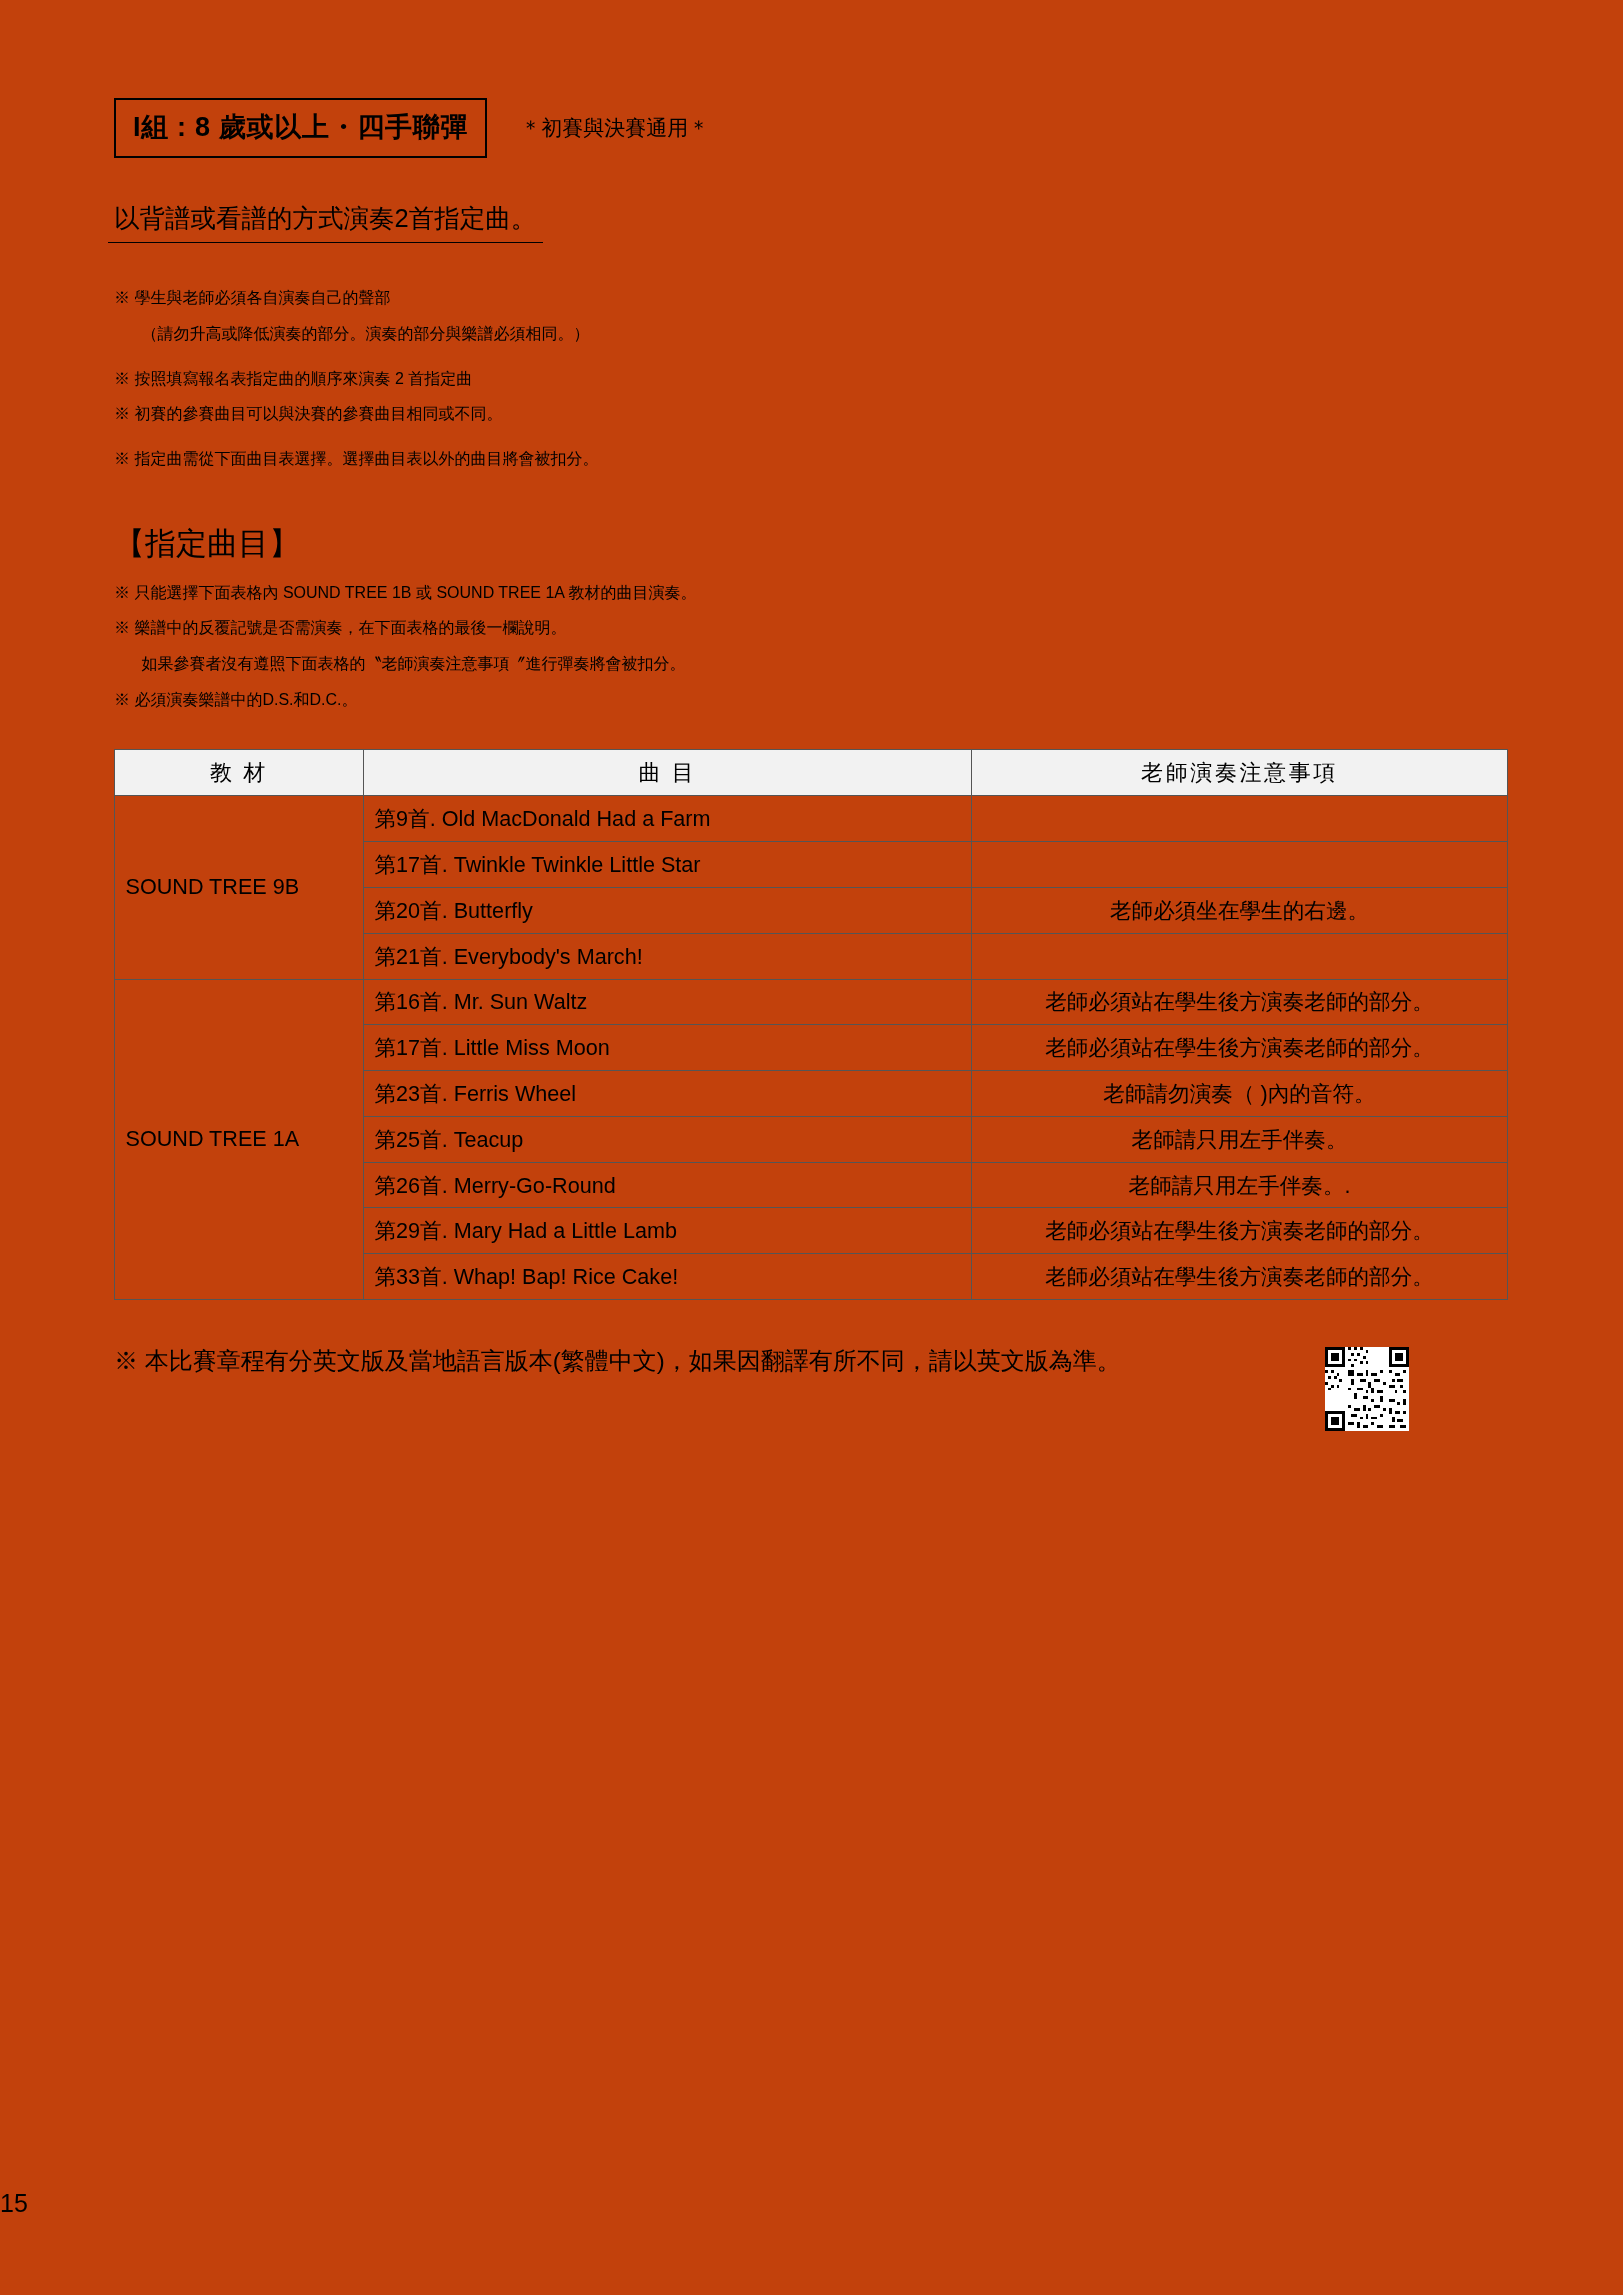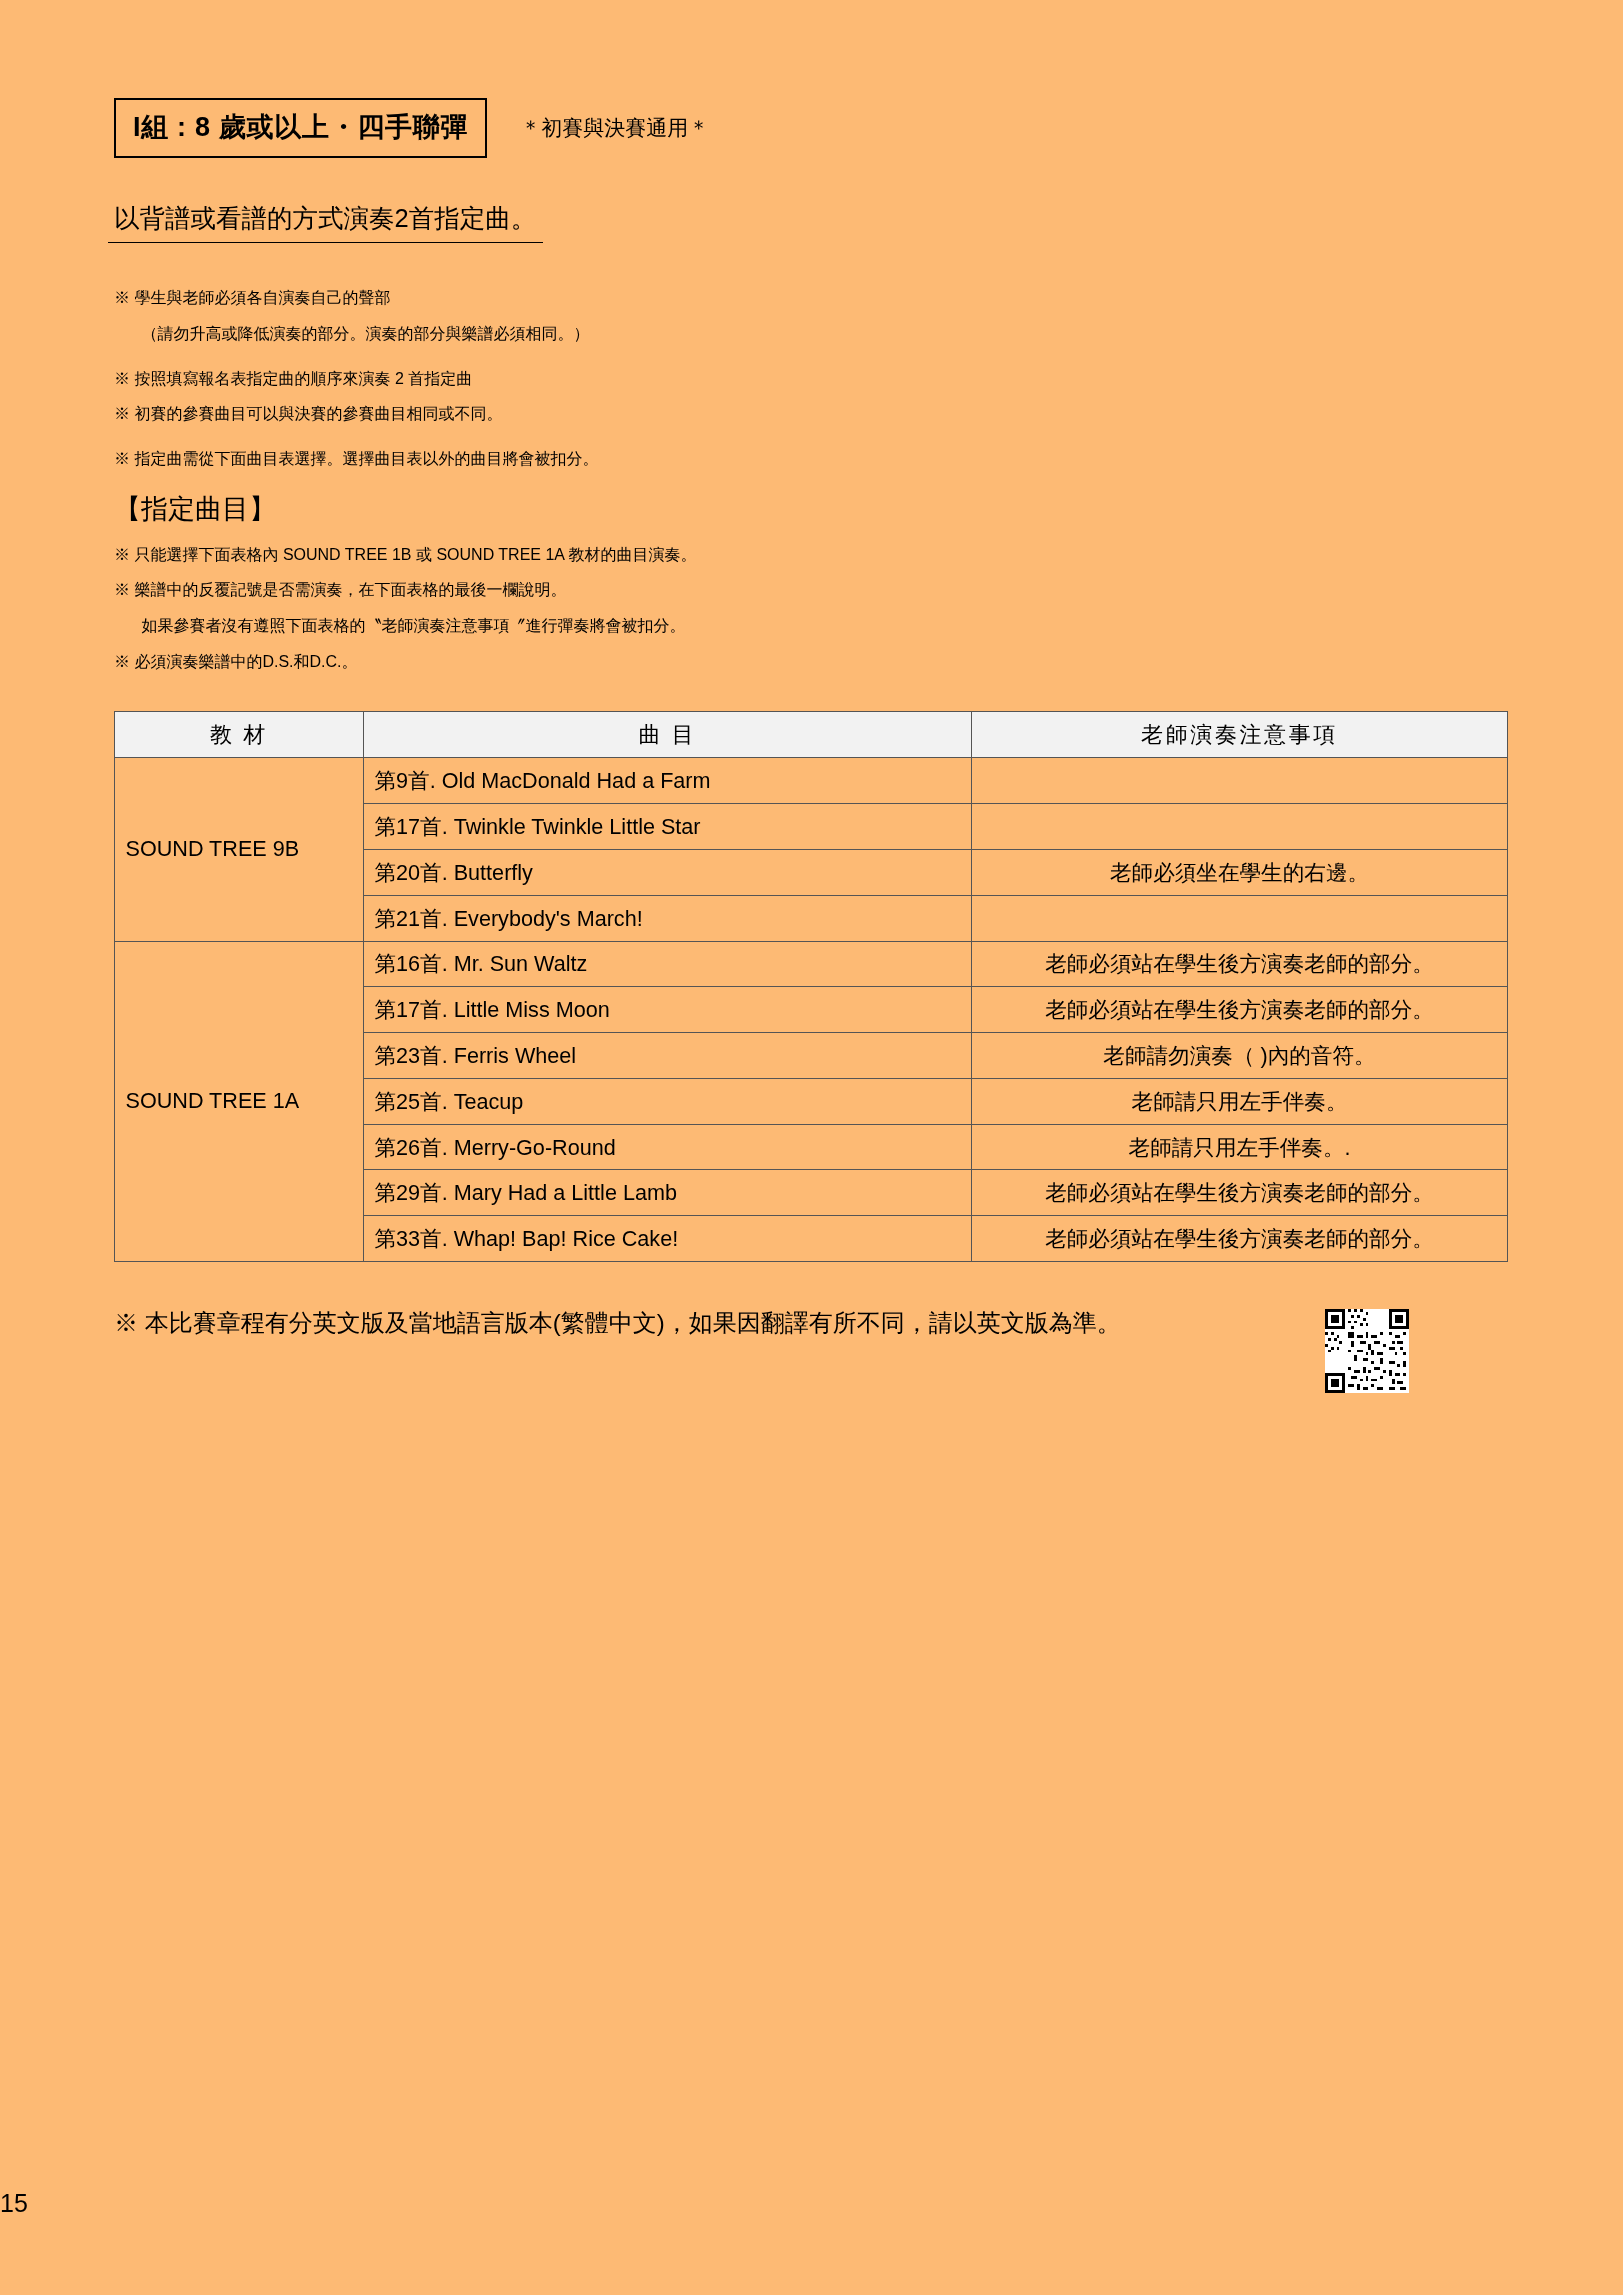--- a/index.html
+++ b/index.html
@@ -8,21 +8,21 @@
     background: #ffffff;
   }
   body {
     font-family: "Liberation Sans", sans-serif;
     color: #000000;
   }
   .page {
     position: relative;
     width: 1624px;
     height: 2295px;
-    background: #fdba74;
+    background: #c2410c;
     box-sizing: border-box;
     padding: 98px 114px 0 114px;
   }
 
   
   .header-row {
     display: flex;
     align-items: center;
     gap: 33px;
     margin-bottom: 13px;
@@ -61,22 +61,22 @@
     white-space: nowrap;
   }
   .note.indent {
     padding-left: 27.5px;
   }
   .note.tight {
     margin-bottom: 19.6px;
   }
 
   .section-title {
-    font-size: 27px;
-    margin-top: 24px;
+    font-size: 31px;
+    margin-top: 56px;
     margin-bottom: 19.6px;
     white-space: nowrap;
   }
 
   
   table.songs {
     border-collapse: collapse;
     width: 1393px;
     margin-top: 41px;
     table-layout: fixed;

